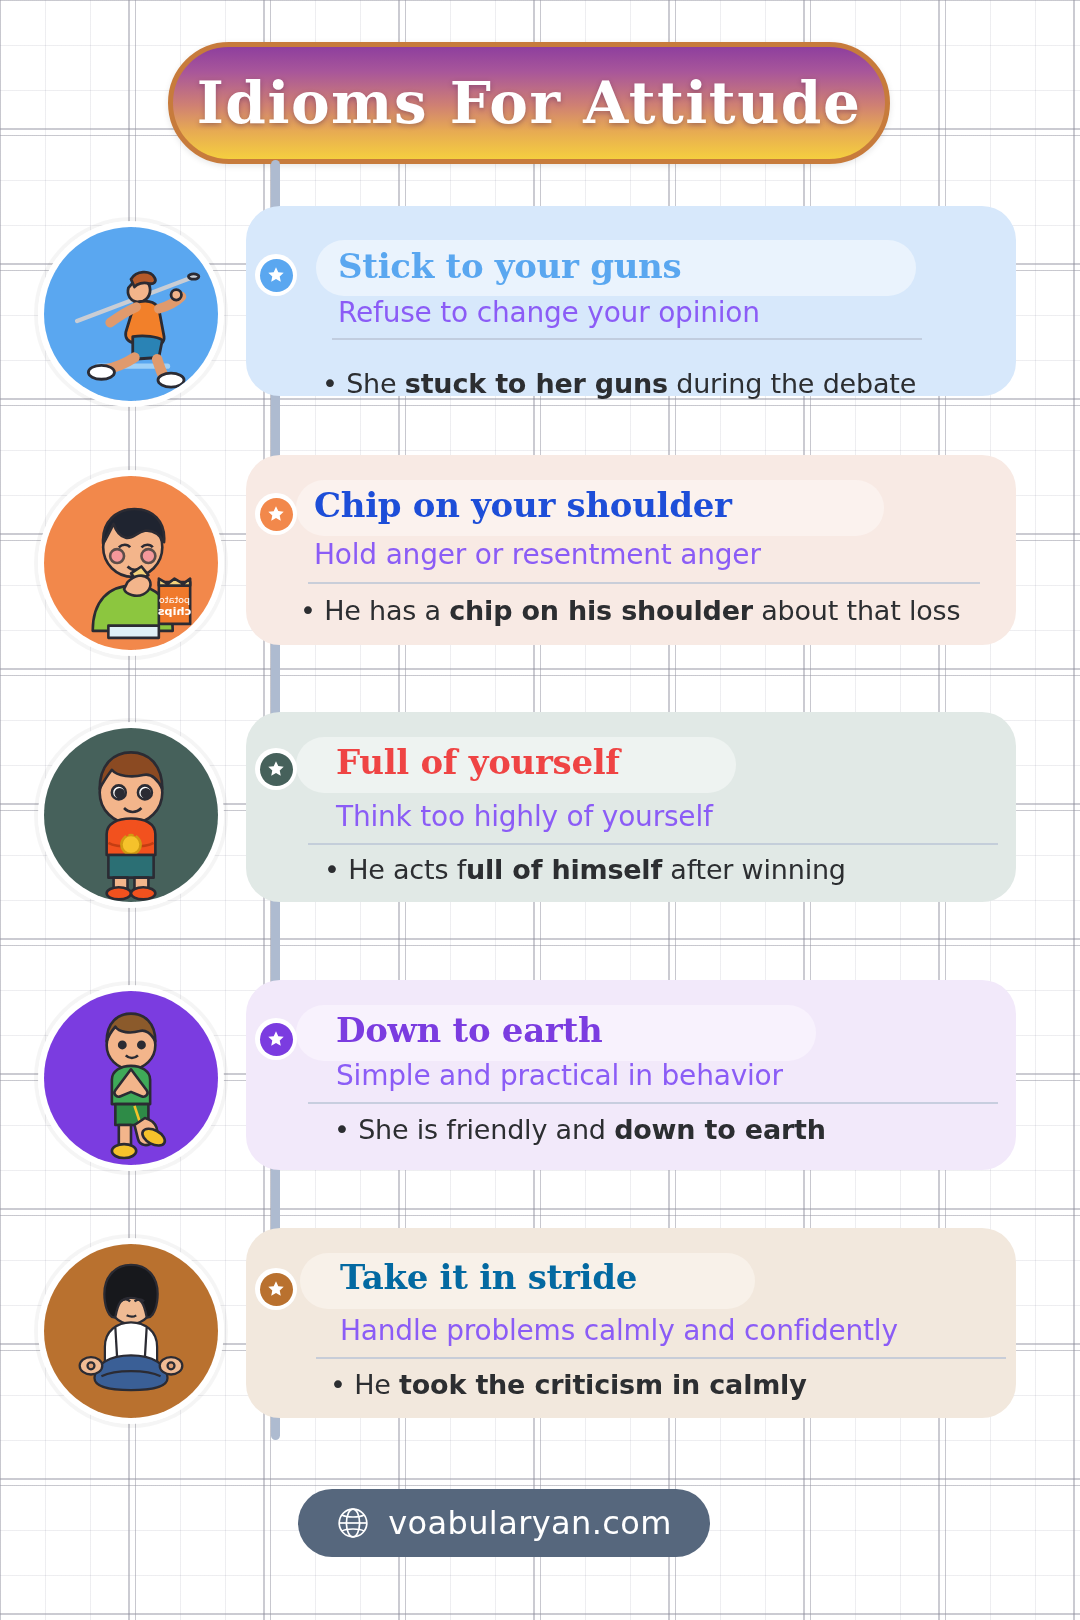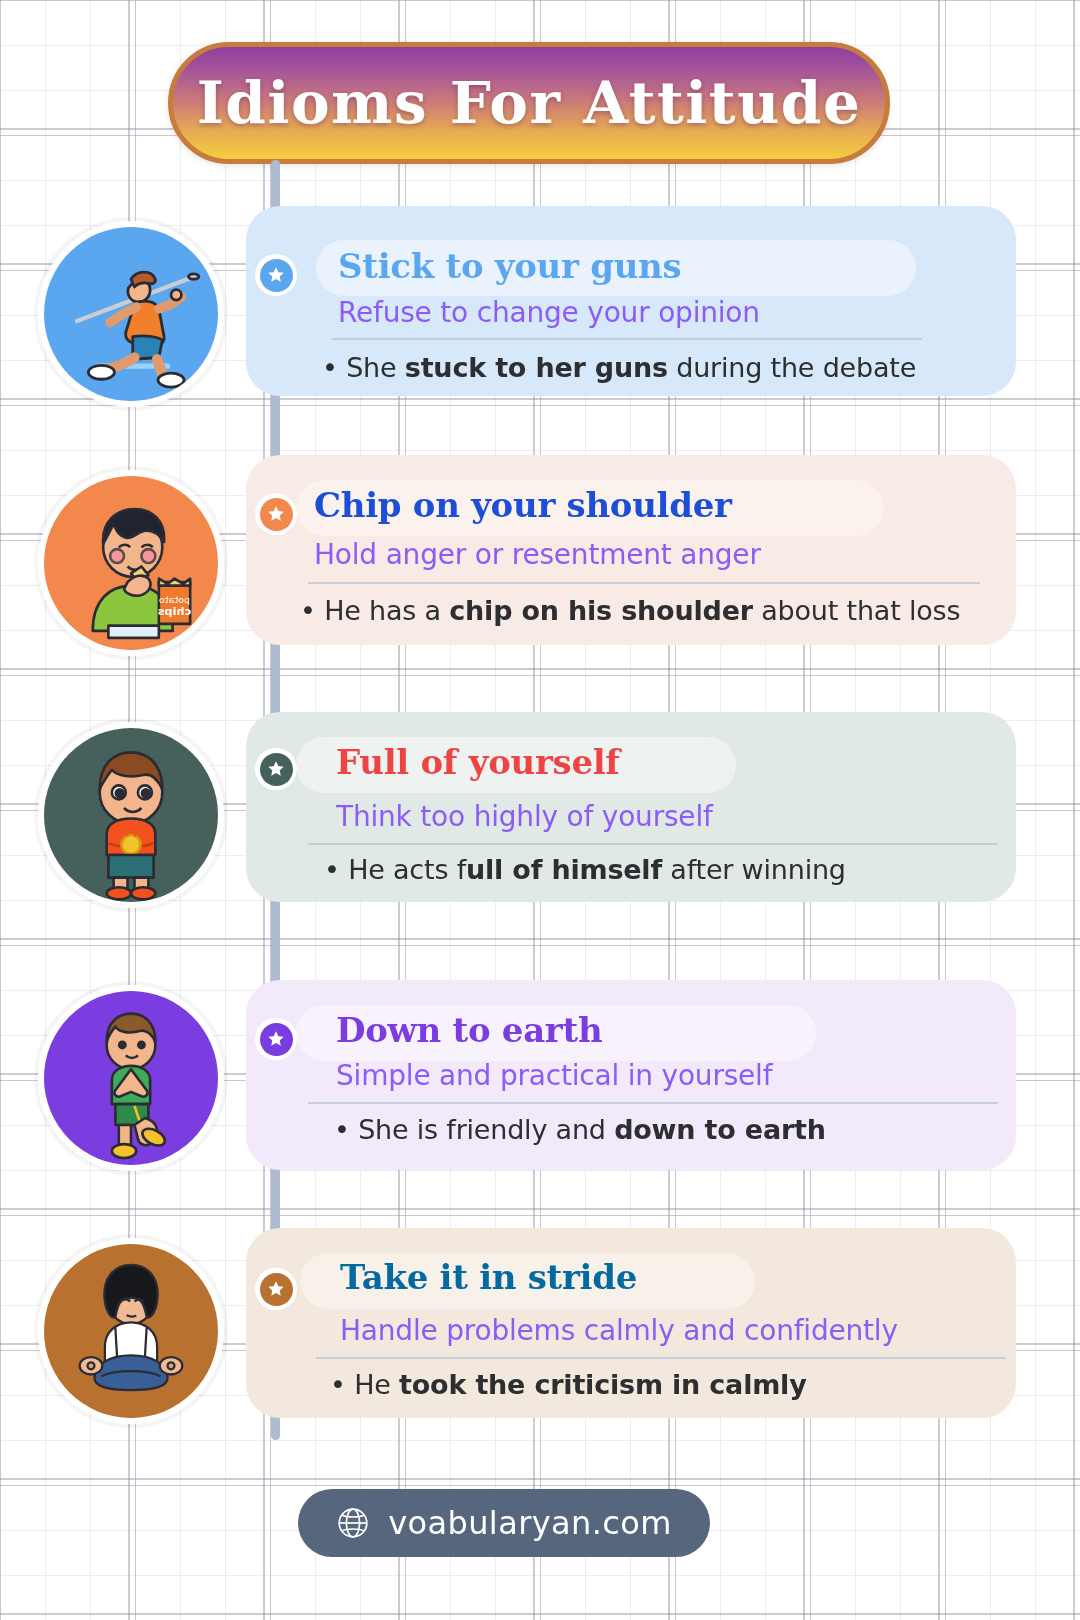--- a/index.html
+++ b/index.html
@@ -264,21 +264,21 @@
     </div>
 
     <div class="idiom-pill" style="left:316px;top:240px;width:600px;background:#eaf3fd;"></div>
 
     <div class="idiom-title" style="left:338px;top:246px;color:#5aa7f0;">Stick to your guns</div>
 
     <div class="idiom-def" style="left:338px;top:296px;">Refuse to change your opinion</div>
 
     <div class="divider" style="left:332px;top:338px;width:590px;"></div>
 
-    <div class="idiom-example" style="left:322px;top:352px;"><span class="dot">•</span> <span>She </span><b>stuck to her guns</b><span> during the debate</span></div>
+    <div class="idiom-example" style="left:322px;top:368px;"><span class="dot">•</span> <span>She </span><b>stuck to her guns</b><span> during the debate</span></div>
   </div>
       <div class="entry">
     <div class="entry-card" style="top:455px;height:190px;background:#f8eae4;"></div>
 
     <div class="avatar" style="top:470px;">
           <svg viewBox="0 0 200 200">
             <rect width="200" height="200" fill="#f2884b"></rect>
         <g stroke="#2b2b33" stroke-width="3" stroke-linejoin="round">
           <path d="M56 178 c0 -34 18 -52 46 -52 c28 0 46 18 46 52z" fill="#8cc63f"></path>
           <path d="M74 172 h58 v14 h-58z" fill="#dff0f7"></path>
@@ -390,21 +390,21 @@
             <svg viewBox="0 0 24 24">
               <path d="M12 2.6l2.75 5.95 6.5.75-4.8 4.45 1.3 6.4L12 16.9l-5.75 3.25 1.3-6.4-4.8-4.45 6.5-.75z" fill="#ffffff"></path>
             </svg>
           </span>
     </div>
 
     <div class="idiom-pill" style="left:296px;top:1005px;width:520px;background:#f8f2fd;"></div>
 
     <div class="idiom-title" style="left:336px;top:1010px;color:#7b3ce0;">Down to earth</div>
 
-    <div class="idiom-def" style="left:336px;top:1059px;">Simple and practical in yourself</div>
+    <div class="idiom-def" style="left:336px;top:1059px;">Simple and practical in behavior</div>
 
     <div class="divider" style="left:308px;top:1102px;width:690px;"></div>
 
     <div class="idiom-example" style="left:334px;top:1114px;"><span class="dot">•</span> <span>She is friendly and </span><b>down to earth</b><span></span></div>
   </div>
       <div class="entry">
     <div class="entry-card" style="top:1228px;height:190px;background:#f2e8dd;"></div>
 
     <div class="avatar" style="top:1238px;">
           <svg viewBox="0 0 200 200">

